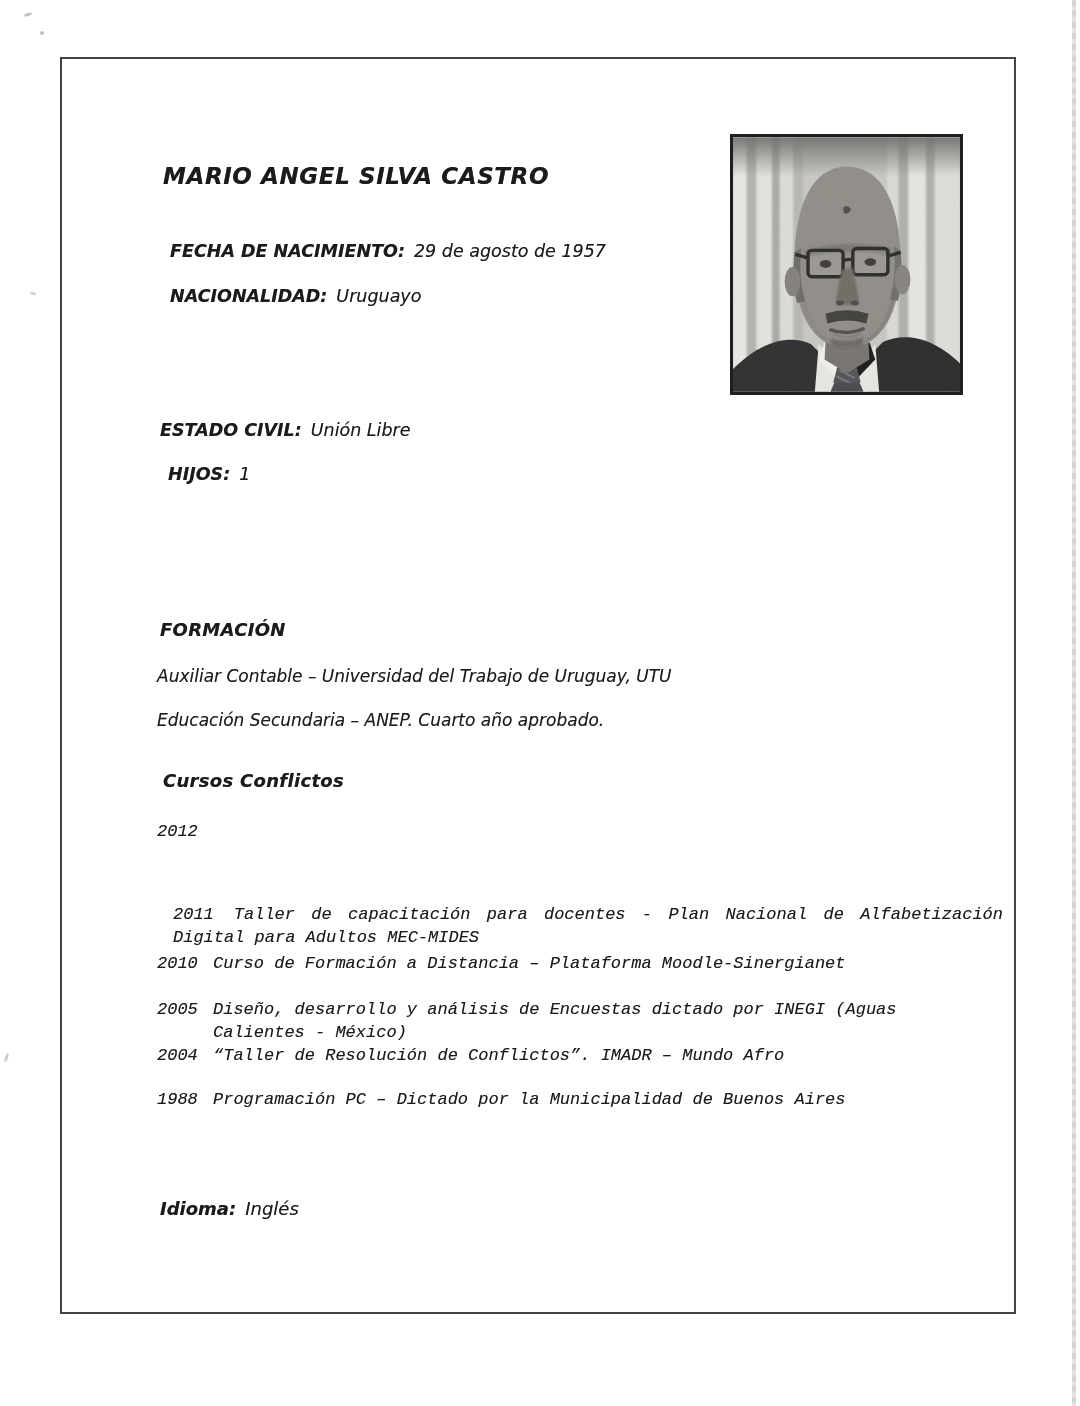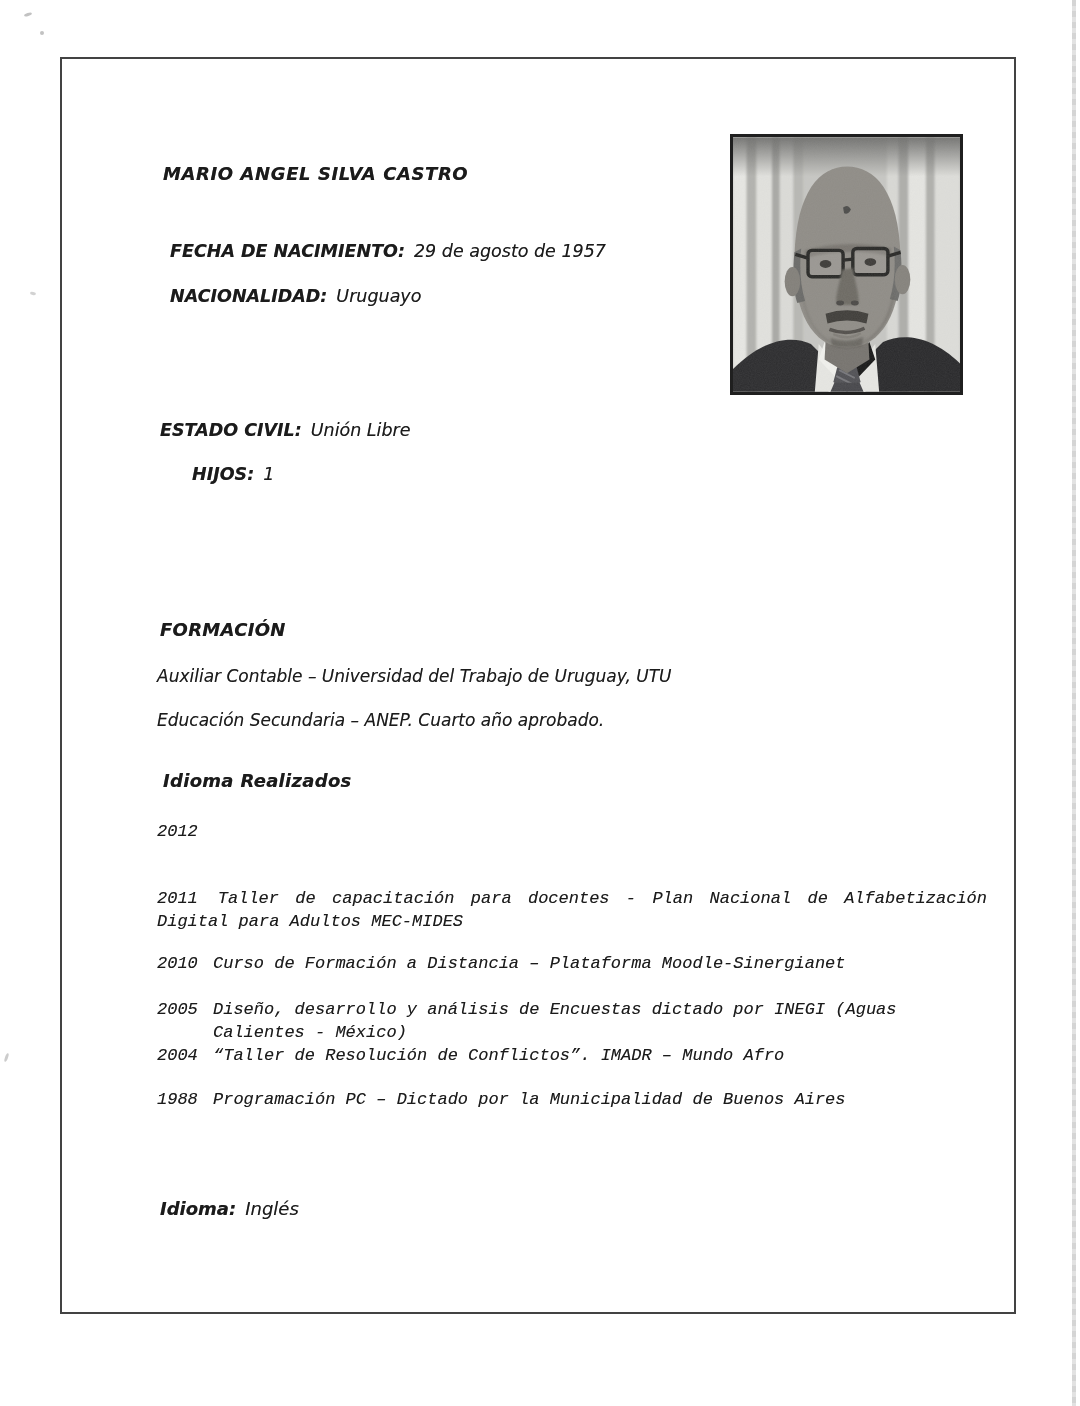--- a/index.html
+++ b/index.html
@@ -36,36 +36,36 @@
     width: 952px; height: 1253px;
     border: 2px solid #434343;
     box-sizing: content-box;
   }
   .sheet * { font-style: italic; }
 
   .abs { position: absolute; }
 
   .doc-title {
     left: 101px; top: 104px;
-    font-size: 18px;
+    font-size: 23px;
     font-weight: bold;
     letter-spacing: .6px;
     text-shadow: 0 0 .6px rgba(0,0,0,.55);
     white-space: nowrap;
   }
   .field {
     font-size: 17.5px;
     white-space: nowrap;
     text-shadow: 0 0 .4px rgba(0,0,0,.45);
   }
   .field .lbl { font-weight: bold; margin-right: 9px; }
   .f-birth       { left: 108px; top: 182px; }
   .f-nationality { left: 108px; top: 227px; }
   .f-civil       { left: 98px; top: 361px; }
-  .f-children    { left: 106px; top: 405px; margin-left: 24px; }
+  .f-children    { left: 106px; top: 405px; }
 
   .section-heading {
     font-size: 18px;
     font-weight: bold;
     letter-spacing: .3px;
     text-shadow: 0 0 .5px rgba(0,0,0,.5);
     white-space: nowrap;
   }
   .h-formacion { left: 98px;  top: 560px; font-style: italic; }
   .h-cursos    { left: 101px; top: 711px; }
@@ -85,21 +85,21 @@
     text-shadow: 0 0 .4px rgba(0,0,0,.4);
     line-height: 23px;
     font-family: Liberation Mono, monospace;
   }
   .course.hang { display: flex; }
   .course.hang .year { flex: 0 0 56px; }
   .course.hang .ctext { white-space: pre-line; }
   .course.just {
     width: 830px;
     text-align: justify;
-    margin: 0;
+    margin: 16px;
   }
   .course.just .year { margin-right: 20px; }
   .c-2012 { top: 761px; }
   .c-2011 { top: 828px; }
   .c-2010 { top: 893px; }
   .c-2005 { top: 939px; }
   .c-2004 { top: 985px; }
   .c-1988 { top: 1029px; }
 
   .f-language { left: 98px; top: 1139px; font-size: 18px; }
@@ -224,21 +224,21 @@
     <span class="lbl">ESTADO CIVIL:</span><span>Unión Libre</span>
   </div>
   <div class="abs field f-children">
     <span class="lbl">HIJOS:</span><span>1</span>
   </div>
 
   <div class="abs section-heading h-formacion">FORMACIÓN</div>
   <div class="abs body-line form-item-2">Educación Secundaria – ANEP. Cuarto año aprobado.</div>
   <div class="abs body-line form-item-1">Auxiliar Contable – Universidad del Trabajo de Uruguay, UTU</div>
 
-  <div class="abs section-heading h-cursos">Idioma Realizados</div>
+  <div class="abs section-heading h-cursos">Cursos Conflictos</div>
 
   <div class="abs course hang c-2012">
     <span class="year">2012</span>
   </div>
 
   <p class="abs course just c-2011">
     <span class="year">2011</span><span class="ctext">Taller de capacitación para docentes - Plan Nacional de Alfabetización Digital para Adultos MEC-MIDES</span>
   </p>
 
   <div class="abs course hang c-2010">

